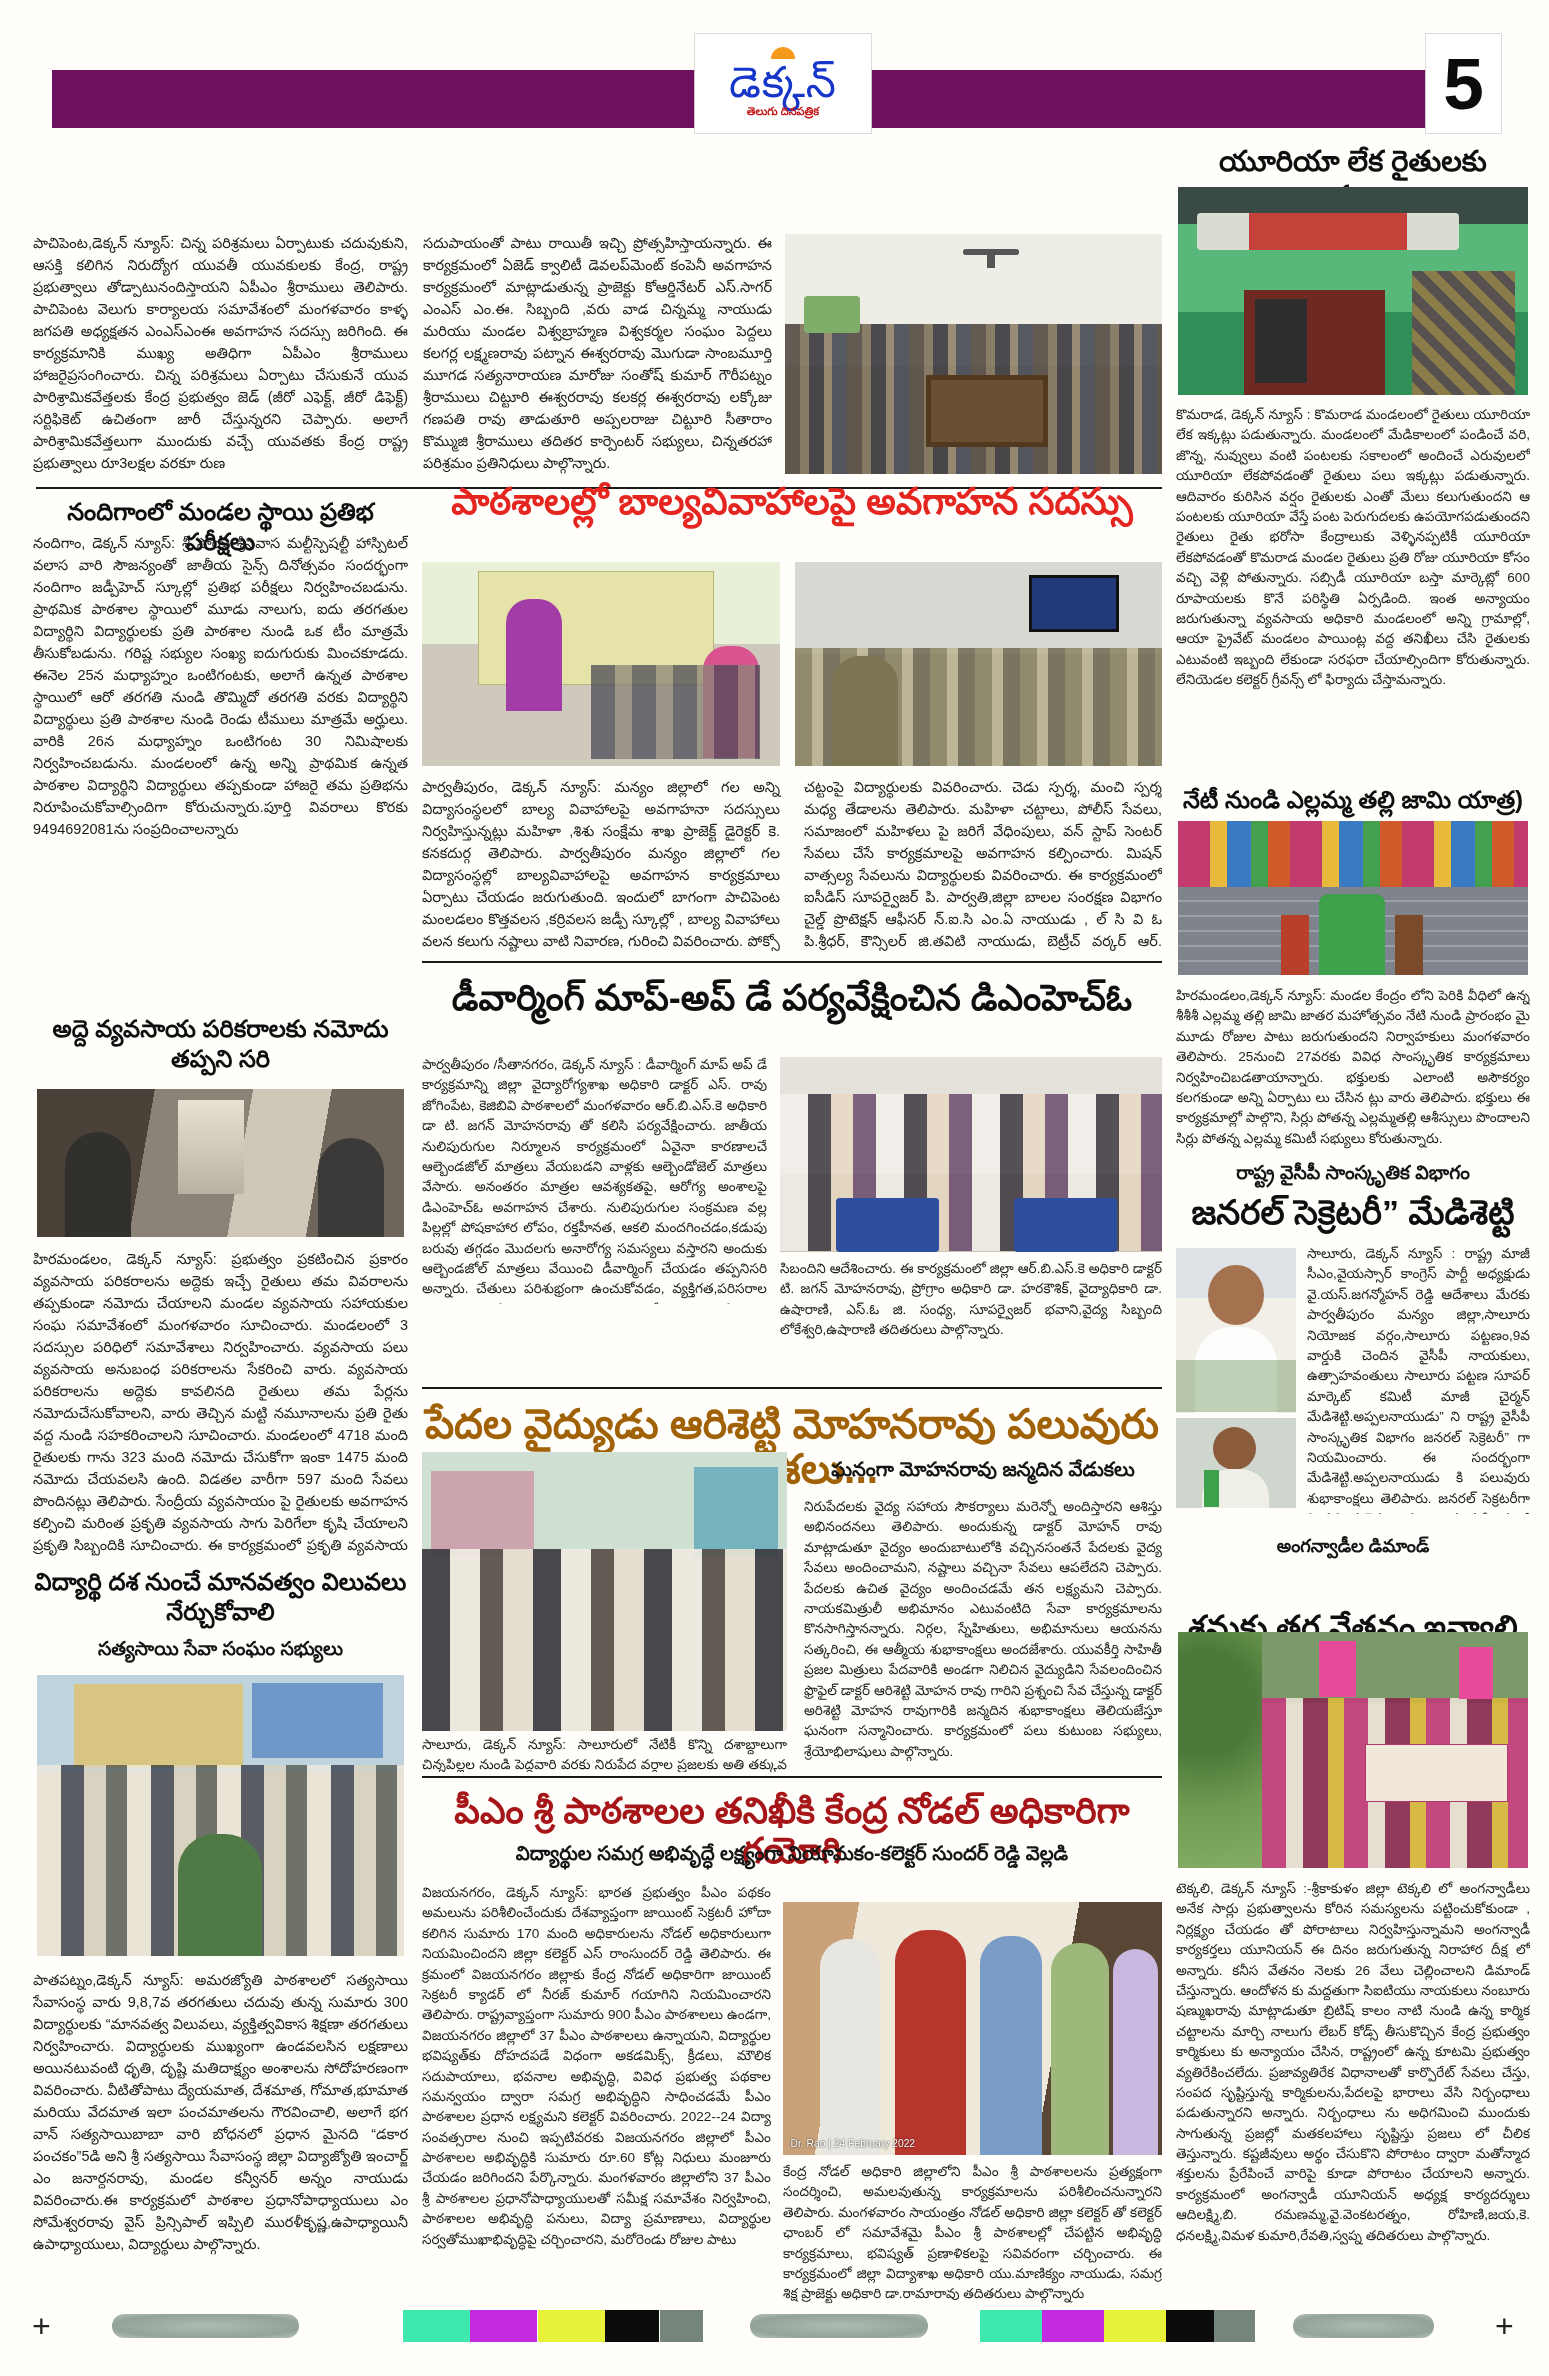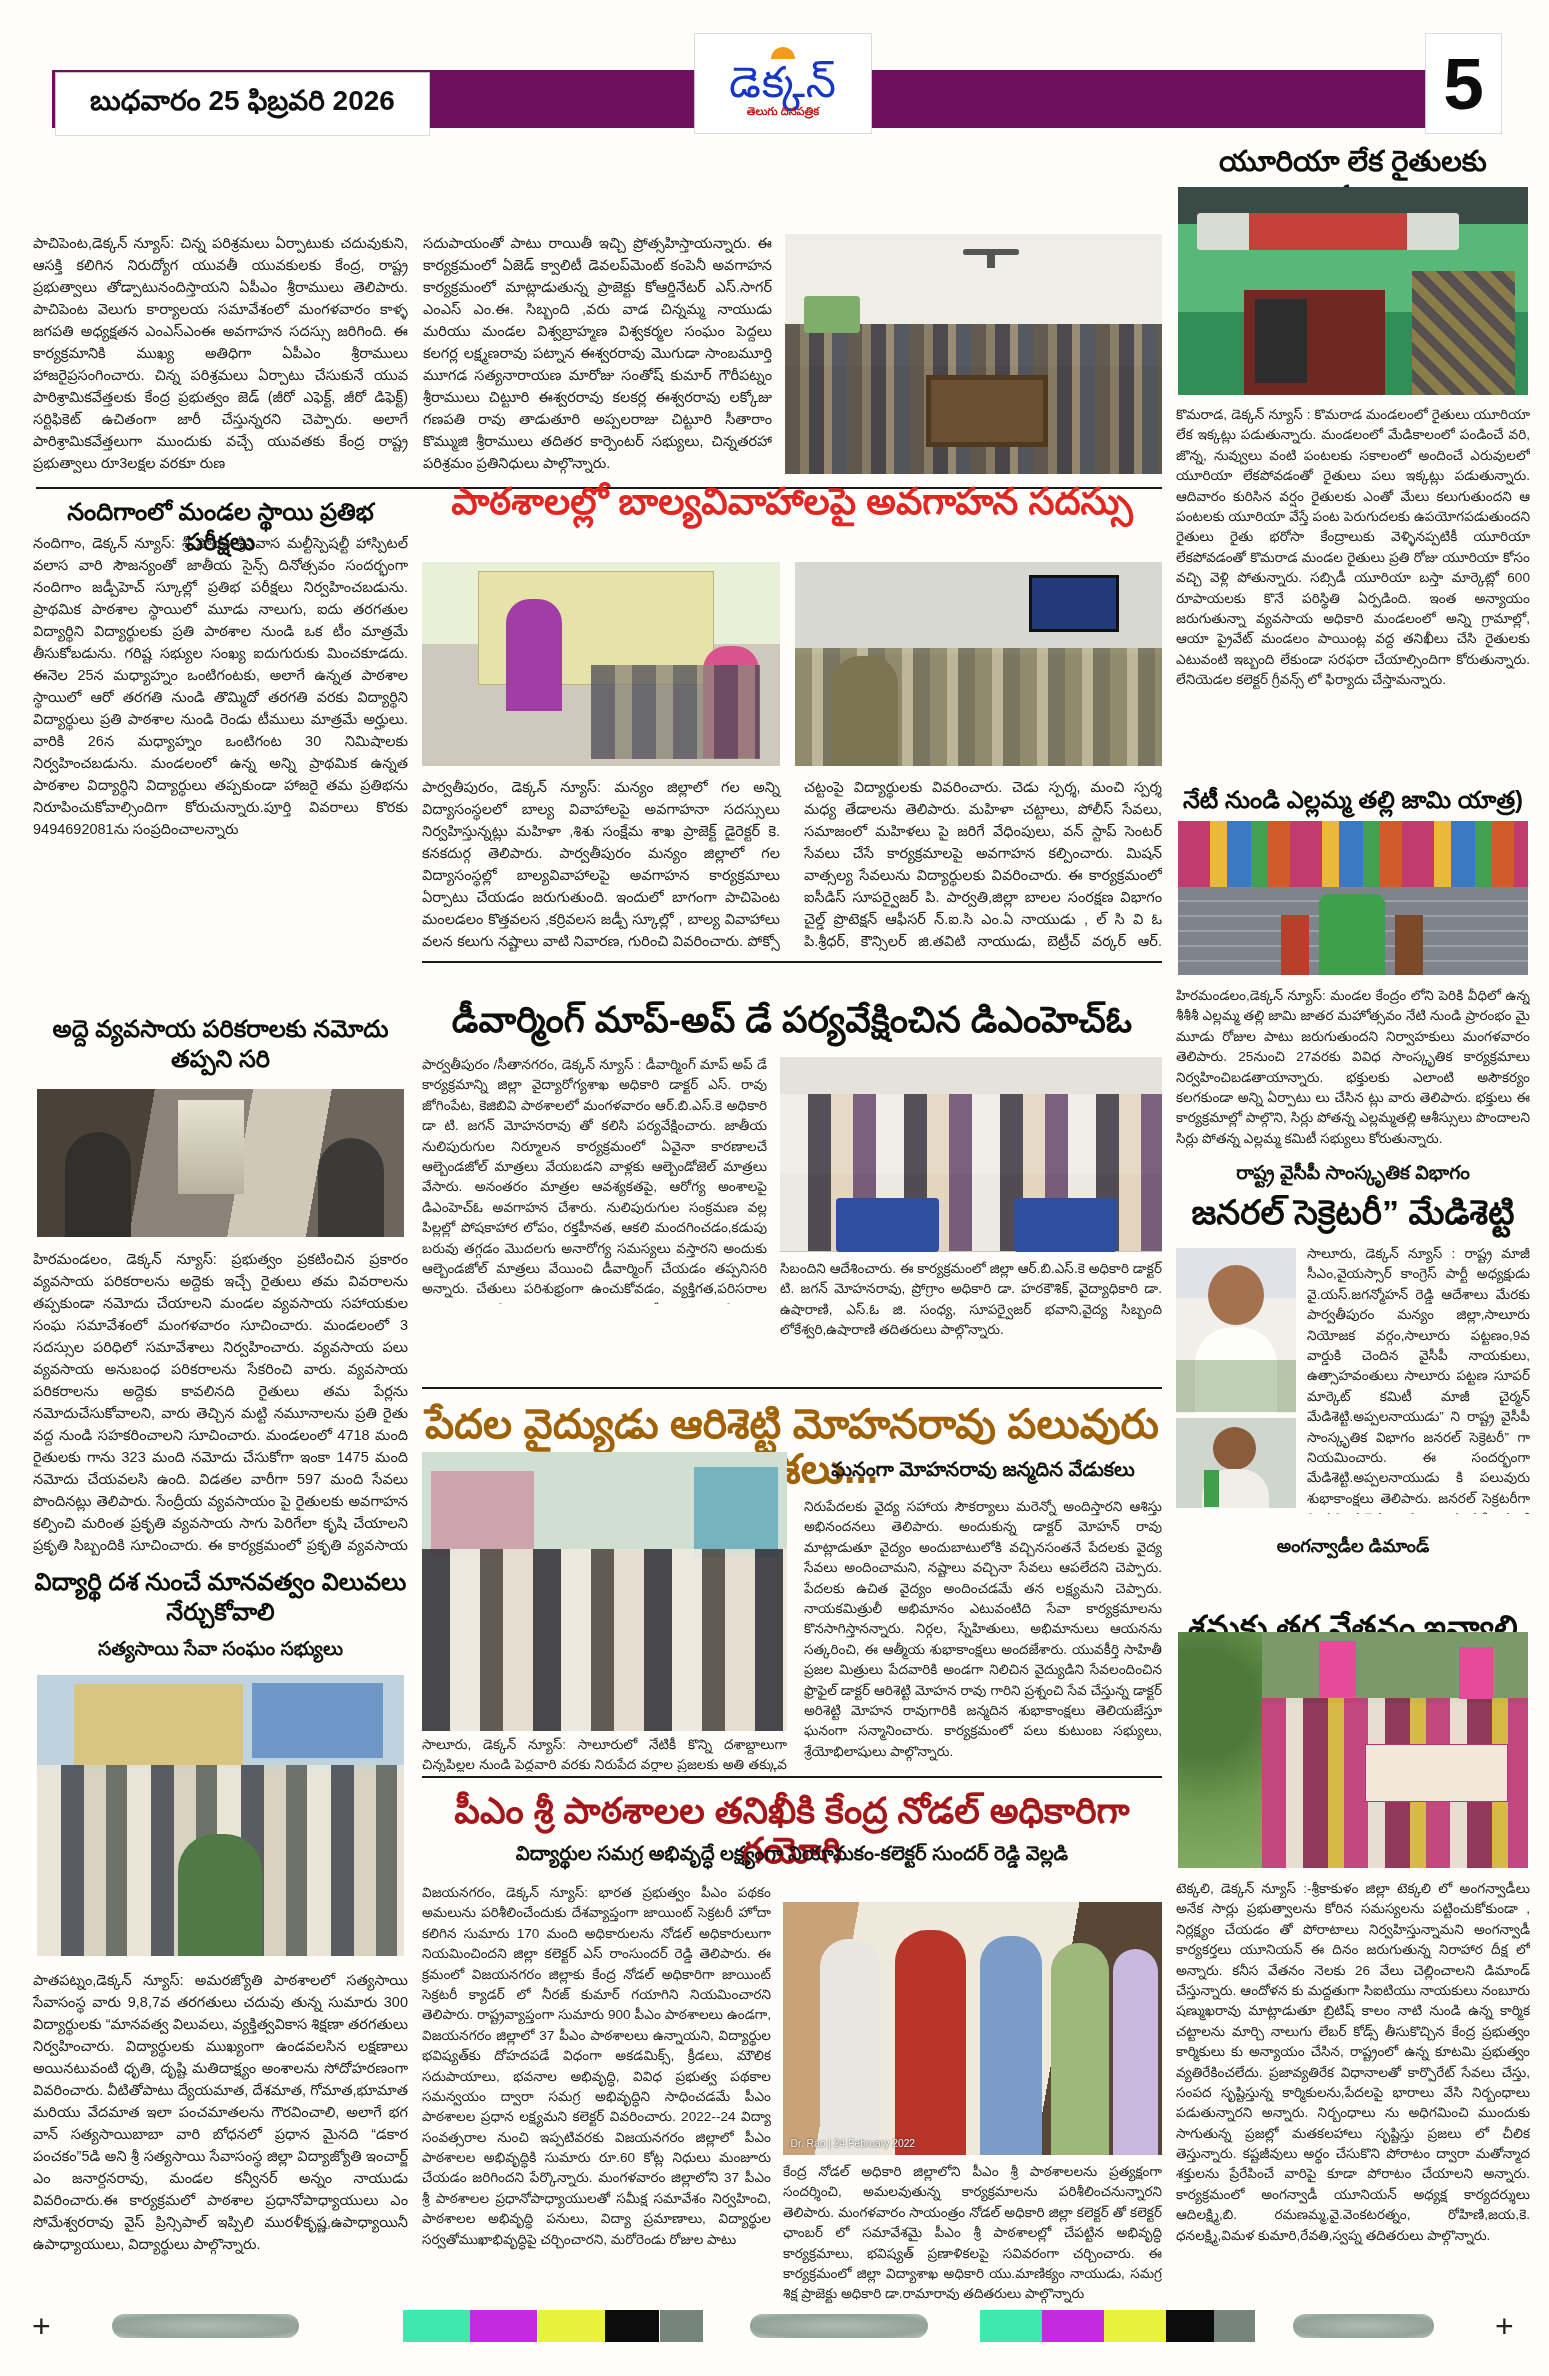--- a/index.html
+++ b/index.html
@@ -16,21 +16,21 @@
   .mast-bar{background:#6d115f;}
   .white-box{background:#ffffff;box-shadow:0 0 0 0.9px #d8d8d8;display:flex;align-items:center;justify-content:center;}
   .date-text{font-size:28px;font-weight:bold;color:#111;}
   .logo-main{color:#1636c9;font-size:43px;font-weight:normal;letter-spacing:0.9px;line-height:1;}
   .logo-tag{color:#c41a1a;font-size:11.2px;font-weight:bold;margin-top:1.9px;}
   .logo-sun{width:24px;height:12px;background:#f59a1c;border-radius:12px 12px 0 0;margin:0 auto 1.9px auto;}
   .pagenum{font-size:73px;font-weight:bold;color:#0c0c0c;line-height:1;}
   
   .hl-blue{color:#1f1fb4;font-size:43px;line-height:1.15;}
   .hl-red{color:#e52520;font-size:37px;line-height:1.1;}
-  .hl-black-big{color:#0f0f0f;font-size:36px;line-height:1.1;margin-top:22px;}
+  .hl-black-big{color:#0f0f0f;font-size:36px;line-height:1.1;}
   .hl-magenta{color:#a16207;font-size:41px;line-height:1.1;}
   .hl-darkred{color:#a61518;font-size:36px;line-height:1.1;}
   .hl-col{color:#0f0f0f;font-size:24px;line-height:1.25;}
   .hl-col-big{color:#0f0f0f;font-size:29px;line-height:1.2;}
   .subhead{font-size:19.7px;font-weight:bold;color:#151515;}
   .kicker{font-size:19px;font-weight:bold;color:#151515;}
   
   .photo{position:absolute;overflow:hidden;background:#cfcfc6;}
   .photo > div{position:absolute;}
   .crowd{background:repeating-linear-gradient(90deg,#4a4138 0 15px,#776a52 15px 24px,#2f2d33 24px 39px,#8a7a60 39px 47px,#3b3f49 47px 62px);}
@@ -39,23 +39,20 @@
   .sw{position:absolute;height:32px;top:0;}
   .blob{position:absolute;height:24px;top:3.7px;border-radius:13px;background:radial-gradient(ellipse at center,#aebbb2 0%,#93a39a 70%,#b9c4bd 100%);}
   .cross{position:absolute;font-size:32px;font-weight:200;color:#222;line-height:32px;}
 </style>
 </head>
 <body>
 
 <div id="page">
 
   <div class="abs mast-bar" style="left:52px;top:70px;width:1448px;height:58px;"></div>
-  <div class="abs white-box" style="left:56px;top:73px;width:373px;height:62px;">
-    <span class="date-text">బుధవారం 25 ఫిబ్రవరి 2026</span>
-  </div>
   <div class="abs white-box" style="left:695px;top:34px;width:176px;height:99px;flex-direction:column;">
     <div class="logo-sun"></div>
     <div class="logo-main">డెక్కన్</div>
     <div class="logo-tag">తెలుగు దినపత్రిక</div>
   </div>
   <div class="abs white-box" style="left:1426px;top:34px;width:75px;height:99px;">
     <span class="pagenum">5</span>
   </div>
 
 

